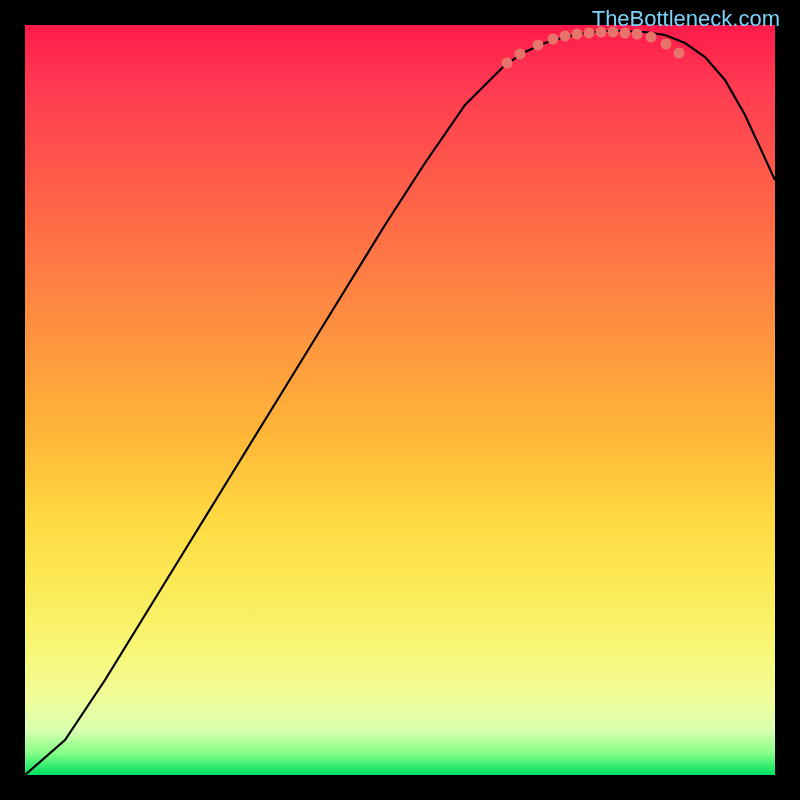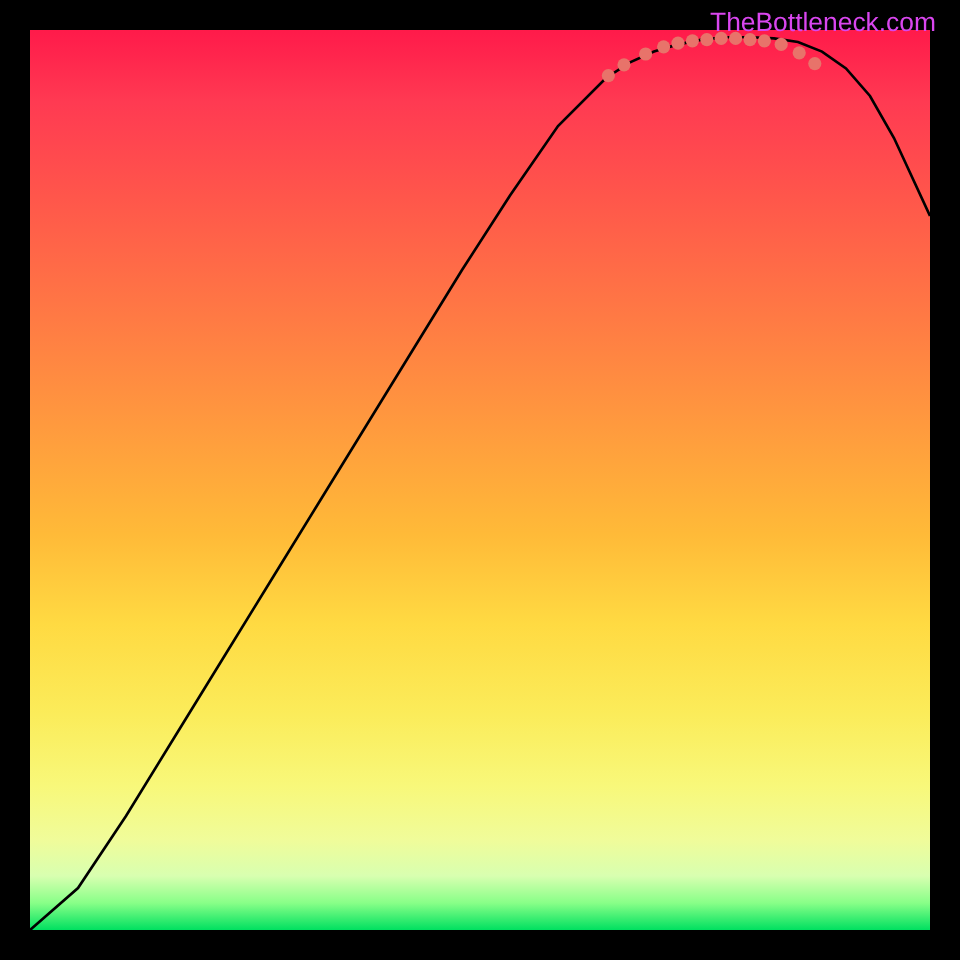--- a/index.html
+++ b/index.html
@@ -7,21 +7,21 @@
     width: 800px;
     height: 800px;
     background: #000;
     position: relative;
     font-family: Arial, sans-serif;
   }
   .watermark {
     position: absolute;
     top: 6px;
     right: 20px;
-    color: #d946ef;
+    color: #7dd3fc;
     font-size: 22px;
     font-weight: 500;
     z-index: 10;
   }
   .plot-area {
     position: absolute;
     left: 25px;
     top: 25px;
     width: 750px;
     height: 750px;

